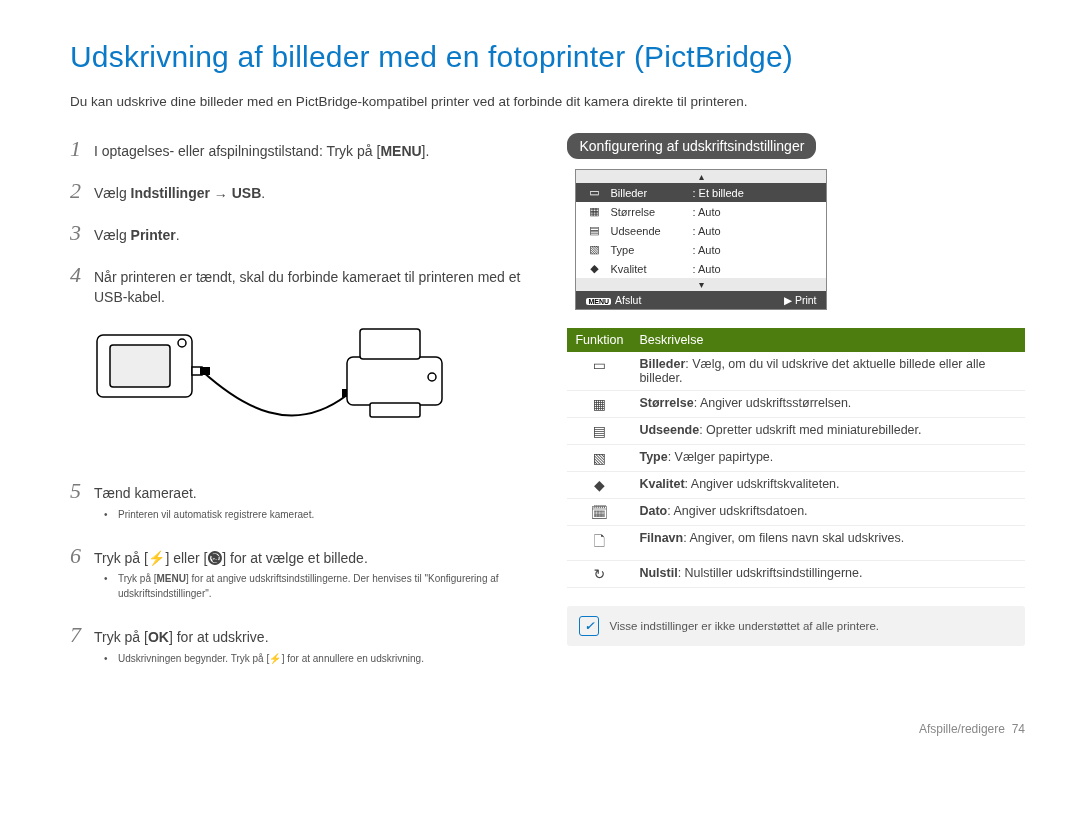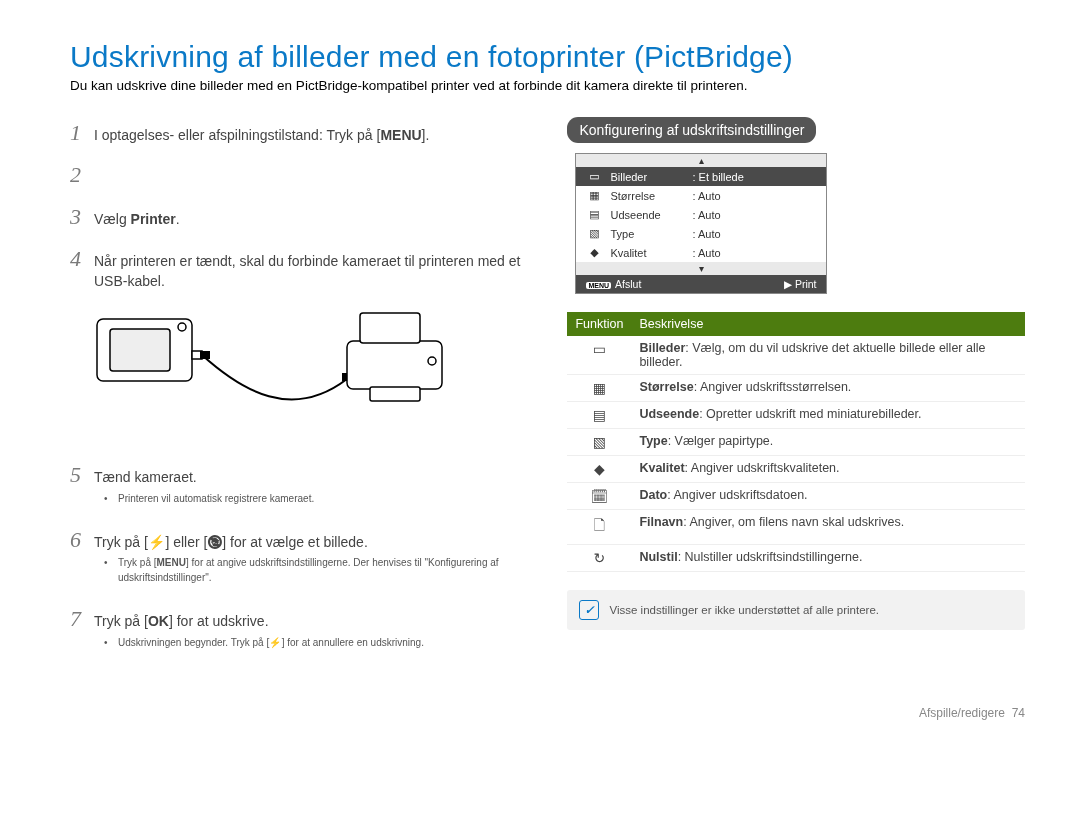--- a/index.html
+++ b/index.html
@@ -15,26 +15,26 @@
   .page {
     box-sizing: border-box;
     width: 1080px;
     height: 815px;
     padding: 40px 55px 30px 70px;
   }
   .title {
     color: #0a79c7;
     font-size: 30px;
     font-weight: 400;
-    margin: 0 0 4px 0;
+    margin: 0 0 20px 0;
     letter-spacing: 0.2px;
   }
   .intro {
     font-size: 13.5px;
-    color: #000000;
+    color: #404040;
     margin: 0 0 24px 0;
   }
   .columns {
     display: flex;
     gap: 30px;
   }
   .col-left {
     width: 470px;
   }
   .col-right {
@@ -211,20 +211,23 @@
 
       <div class="step">
         <div class="step-num">1</div>
         <div class="step-body">
           <span>I optagelses- eller afspilningstilstand: Tryk på [</span><span class="menuword">MENU</span><span>].</span>
         </div>
       </div>
 
       <div class="step">
         <div class="step-num">2</div>
+        <div class="step-body">
+          <span>Vælg </span><span class="bold">Indstillinger</span><span class="arrow"> → </span><span class="bold">USB</span><span>.</span>
+        </div>
       </div>
 
       <div class="step">
         <div class="step-num">3</div>
         <div class="step-body">
           <span>Vælg </span><span class="bold">Printer</span><span>.</span>
         </div>
       </div>
 
       <div class="step">

